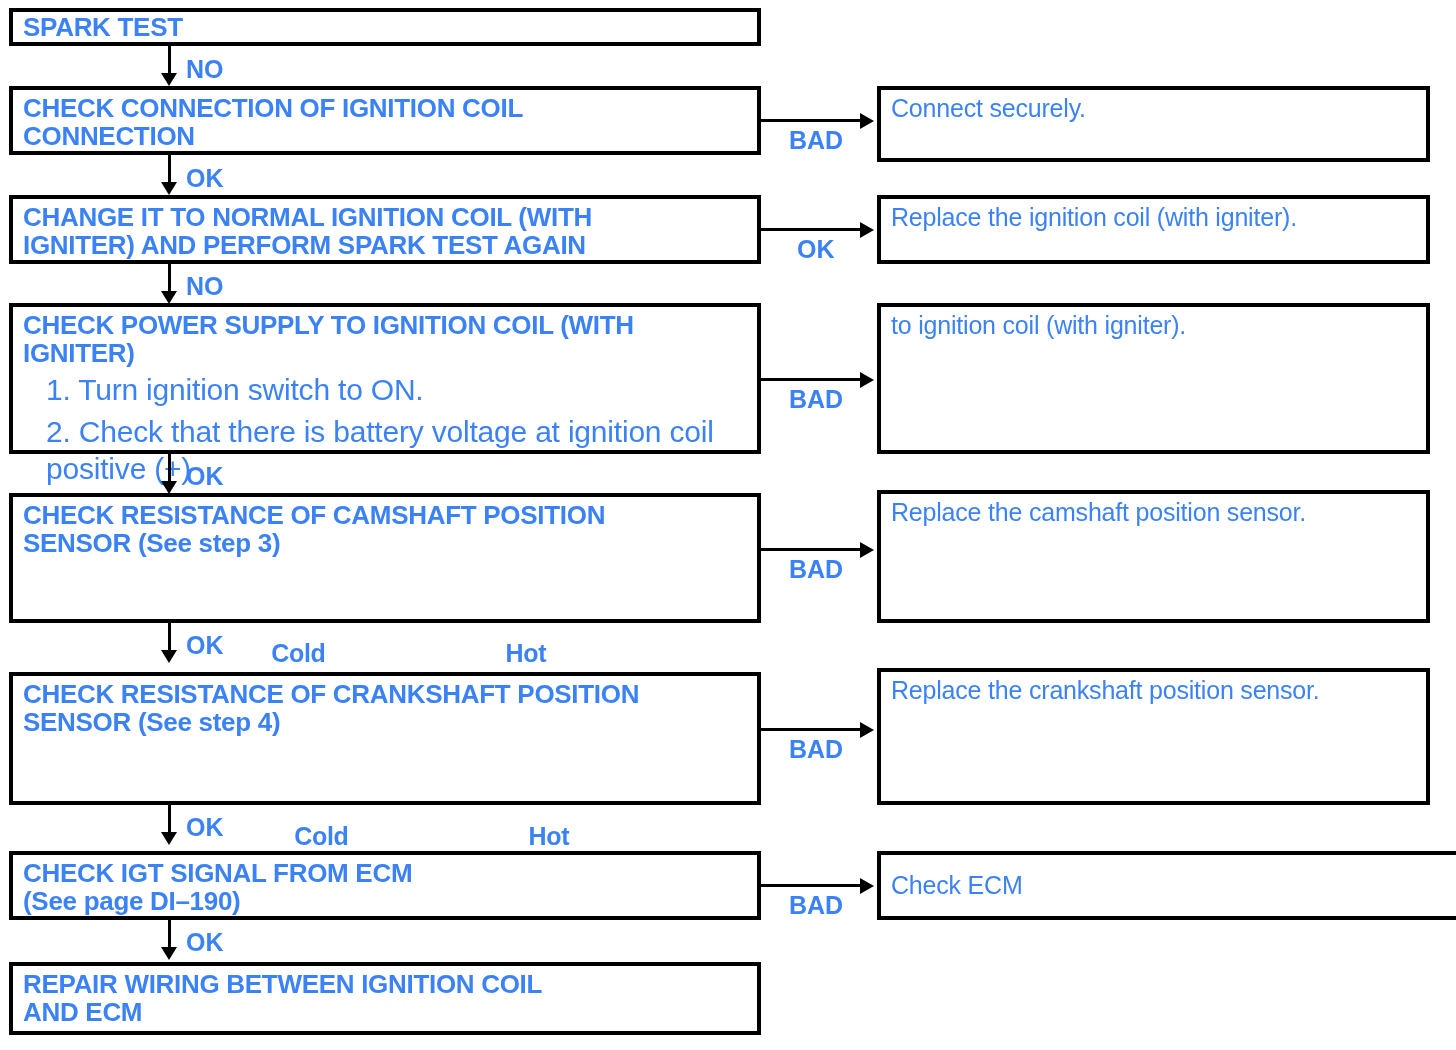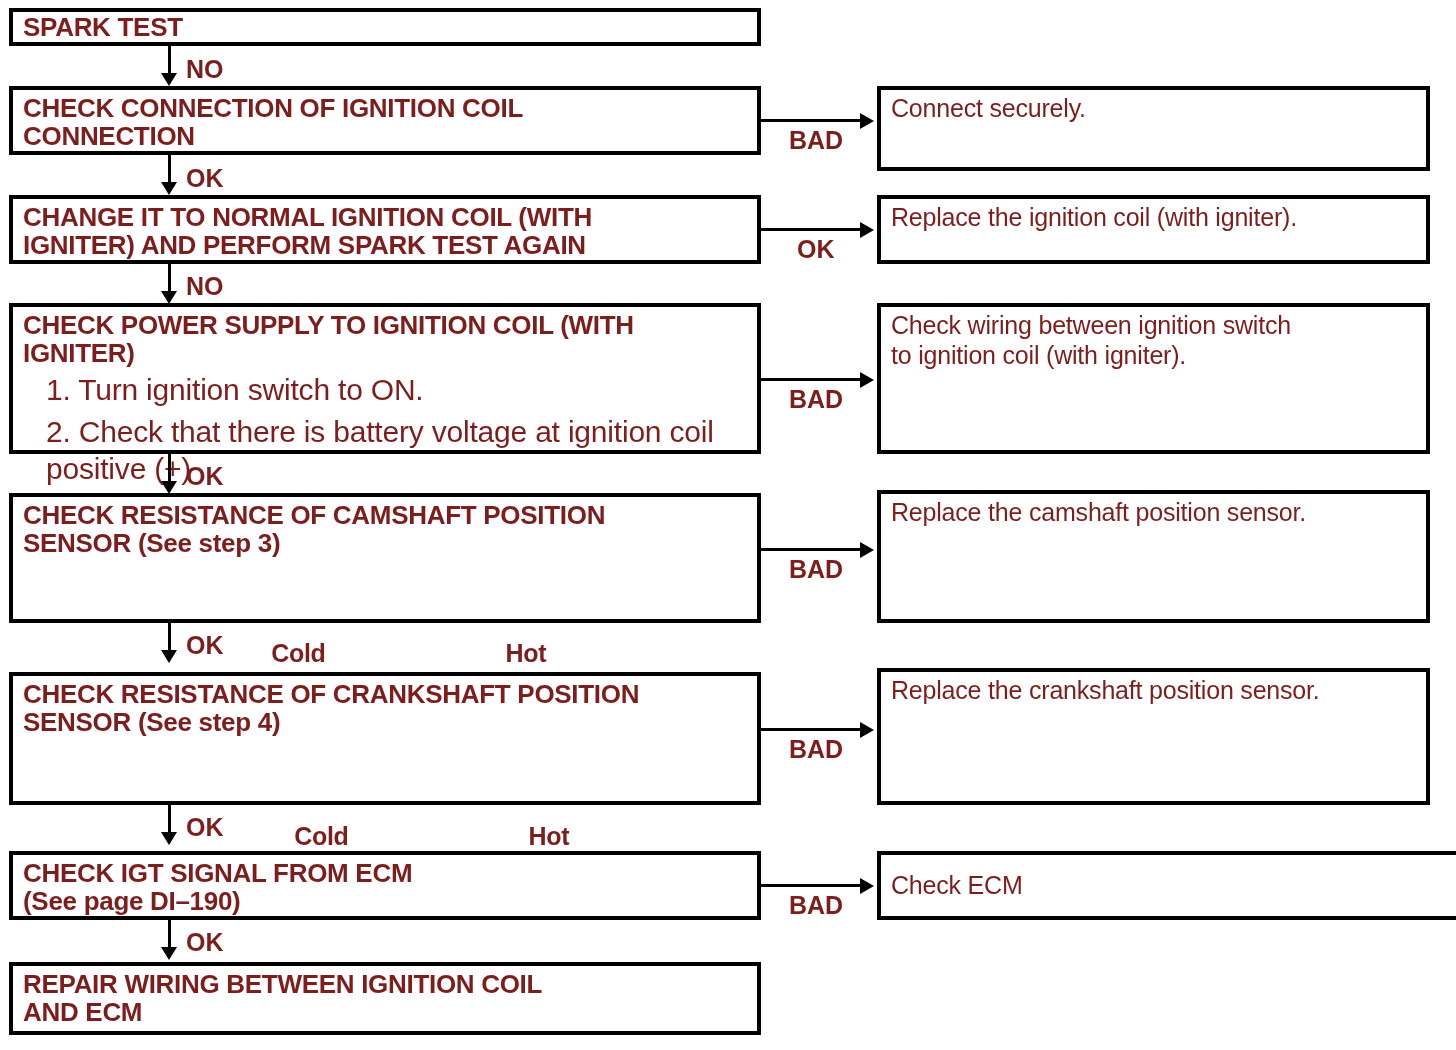--- a/index.html
+++ b/index.html
@@ -6,21 +6,21 @@
     margin: 0;
     padding: 0;
     background: #ffffff;
   }
   #page {
     position: relative;
     width: 1456px;
     height: 1050px;
     background: #ffffff;
     font-family: "Liberation Sans", sans-serif;
-    color: #7f1d1d;
+    color: #3b82f6;
     overflow: hidden;
   }
   .box {
     position: absolute;
     box-sizing: border-box;
     border: 4px solid #000000;
     background: #ffffff;
     padding: 4px 8px 4px 10px;
   }
   .step-box {
@@ -112,21 +112,21 @@
 
   <div class="box step-box" style="left:9px; top:86px; width:752px; height:69px;">
     <div>CHECK CONNECTION OF IGNITION COIL</div>
     <div>CONNECTION</div>
   </div>
 
   <div class="hline" style="left:761px; top:119px; width:100px;"></div>
   <div class="harrow" style="left:860px; top:113px;"></div>
   <div class="edge-label" style="left:789px; top:128px;">BAD</div>
 
-  <div class="box result-box" style="left:877px; top:86px; width:553px; height:85px;">
+  <div class="box result-box" style="left:877px; top:86px; width:553px; height:76px;">
     <div>Connect securely.</div>
   </div>
 
   <div class="vline" style="left:168px; top:155px; height:30px;"></div>
   <div class="varrow" style="left:161px; top:182px;"></div>
   <div class="edge-label" style="left:186px; top:166px;">OK</div>
 
   <div class="box step-box" style="left:9px; top:195px; width:752px; height:69px;">
     <div>CHANGE IT TO NORMAL IGNITION COIL (WITH</div>
     <div>IGNITER) AND PERFORM SPARK TEST AGAIN</div>
@@ -150,21 +150,20 @@
     <div class="sub-line" style="margin-top:4px;">1. Turn ignition switch to ON.</div>
     <div class="sub-line" style="margin-top:4px;">2. Check that there is battery voltage at ignition coil positive (+)</div>
     <div class="sub-line" style="padding-left:26px;">terminal.</div>
   </div>
 
   <div class="hline" style="left:761px; top:378px; width:100px;"></div>
   <div class="harrow" style="left:860px; top:372px;"></div>
   <div class="edge-label" style="left:789px; top:387px;">BAD</div>
 
   <div class="box result-box" style="left:877px; top:303px; width:553px; height:151px;">
-    <div>Check wiring between ignition switch</div>
     <div>to ignition coil (with igniter).</div>
   </div>
 
   <div class="vline" style="left:168px; top:454px; height:30px;"></div>
   <div class="varrow" style="left:161px; top:481px;"></div>
   <div class="edge-label" style="left:186px; top:464px;">OK</div>
 
   <div class="box step-box" style="left:9px; top:493px; width:752px; height:130px;">
     <div>CHECK RESISTANCE OF CAMSHAFT POSITION</div>
     <div>SENSOR (See step 3)</div>

